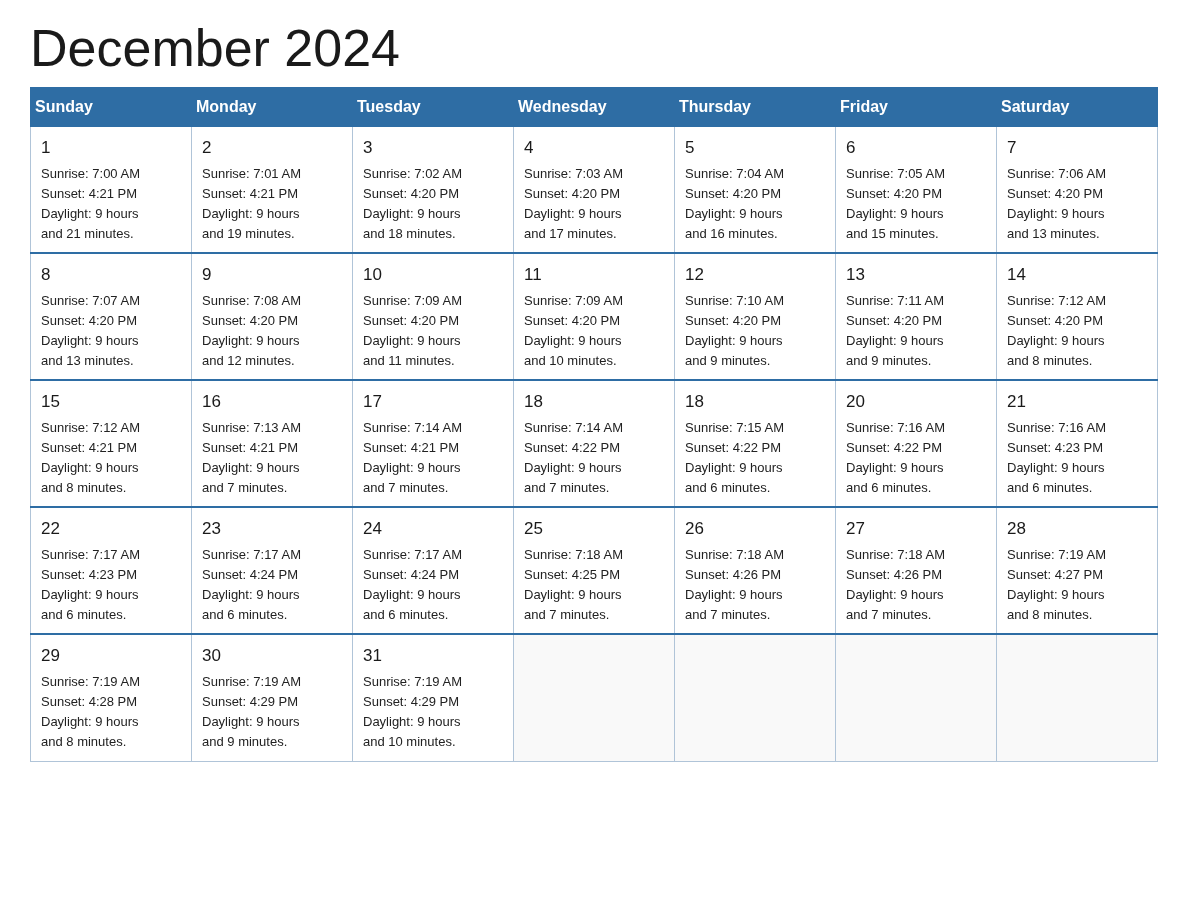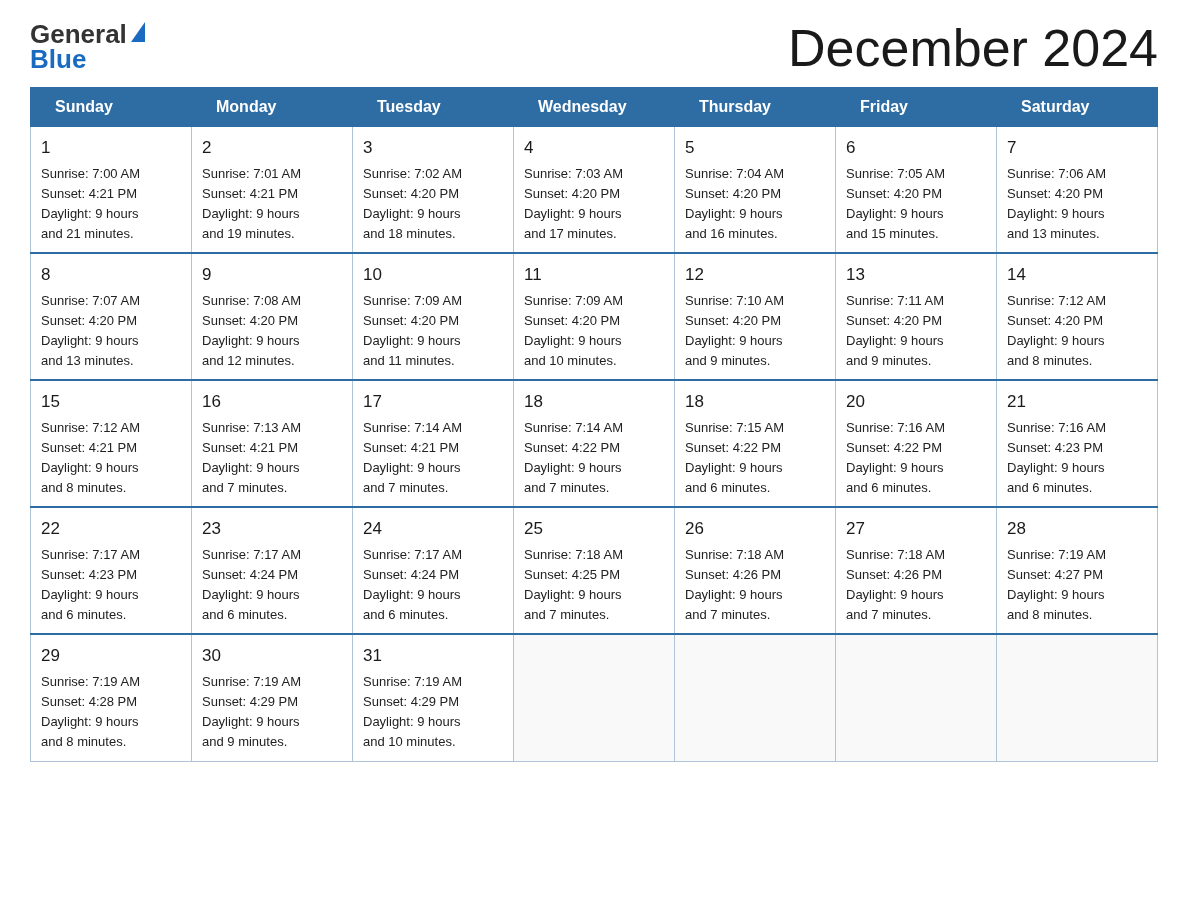--- a/index.html
+++ b/index.html
@@ -46,21 +46,21 @@
     .calendar-table {
       width: 100%;
       border-collapse: collapse;
       margin-top: 8px;
     }
     .calendar-table th {
       background-color: #2e6da4;
       color: #ffffff;
       font-size: 16px;
       font-weight: bold;
-      padding: 10px 24px;
+      padding: 10px 4px;
       text-align: left;
       border: 1px solid #2e6da4;
     }
     .calendar-table td {
       vertical-align: top;
       padding: 8px 10px;
       border: 1px solid #b0c4d8;
       width: calc(100% / 7);
       min-height: 110px;
       background: #ffffff;
@@ -85,29 +85,20 @@
       margin-top: 20px;
     }
     .row-divider td {
       border-top: 2px solid #2e6da4;
     }
   </style>
 </head>
 <body>
 
 <div class="header-area">
-  <div class="logo">
-    <div style="display:flex; flex-direction:column; align-items:flex-start; line-height:1.1;">
-      <div style="display:flex; align-items:center; gap:2px;">
-        <span style="font-size:26px; font-weight:bold; color:#333;">General</span>
-        <div class="logo-triangle"></div>
-      </div>
-      <span style="font-size:26px; font-weight:bold; color:#1a6bbf; margin-top:-4px;">Blue</span>
-    </div>
-  </div>
   <div class="title-area">
     <div class="month-title">December 2024</div>
   </div>
 </div>
 
 <table class="calendar-table">
   <thead>
     <tr>
       <th>Sunday</th>
       <th>Monday</th>

